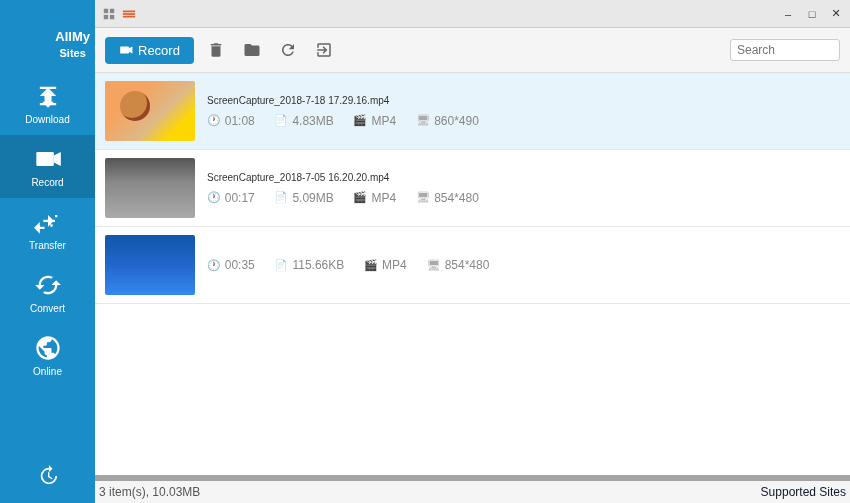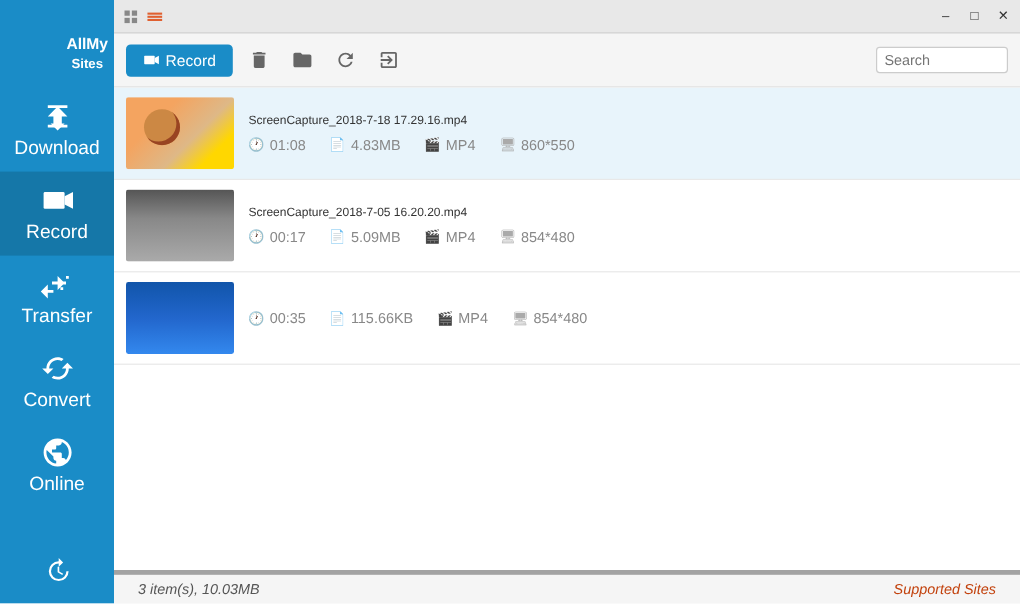--- a/index.html
+++ b/index.html
@@ -25,21 +25,21 @@
     }
     .sidebar-logo span { font-size: 11px; }
     .sidebar-item {
       width: 100%;
       display: flex;
       flex-direction: column;
       align-items: center;
       padding: 10px 5px;
       cursor: pointer;
       color: white;
-      font-size: 16px;
+      font-size: 10px;
     }
     .sidebar-item.active {
       background: #1577a8;
     }
     .sidebar-icon {
       width: 32px;
       height: 28px;
       margin-bottom: 4px;
       display: flex;
       align-items: center;
@@ -202,31 +202,30 @@
       display: flex;
       align-items: center;
       gap: 4px;
     }
     .meta-icon { font-size: 11px; color: #aaa; }
 
     
     .statusbar {
       height: 28px;
       background: #f5f5f5;
-      border-top: 4px solid #a3a3a3;
-      display: flex;
-      align-items: center;
-      padding: 0 20px;
+      border-top: 6px solid #a3a3a3;
+      display: flex;
+      align-items: center;
+      padding: 0 4px;
       font-size: 12px;
       color: #555;
-      font-style: italic;
     }
     .statusbar-spacer { flex: 1; }
     .supported-sites {
-      color: #c2410c;
+      color: #0f172a;
       text-decoration: none;
       cursor: pointer;
       font-size: 12px;
     }
 
     
     .thumb-anime {
       width: 90px;
       height: 60px;
       background: linear-gradient(135deg, #f4a460 30%, #deb887 60%, #ffd700 80%);
@@ -391,21 +390,21 @@
           <div class="file-meta-item">
             <span class="meta-icon">📄</span>
             <span>4.83MB</span>
           </div>
           <div class="file-meta-item">
             <span class="meta-icon">🎬</span>
             <span>MP4</span>
           </div>
           <div class="file-meta-item">
             <span class="meta-icon">🖥</span>
-            <span>860*550</span>
+            <span>860*490</span>
           </div>
         </div>
       </div>
     </div>
 
     <div class="file-item">
       <div class="file-thumb">
         <div class="thumb-body"></div>
       </div>
       <div class="file-info">

